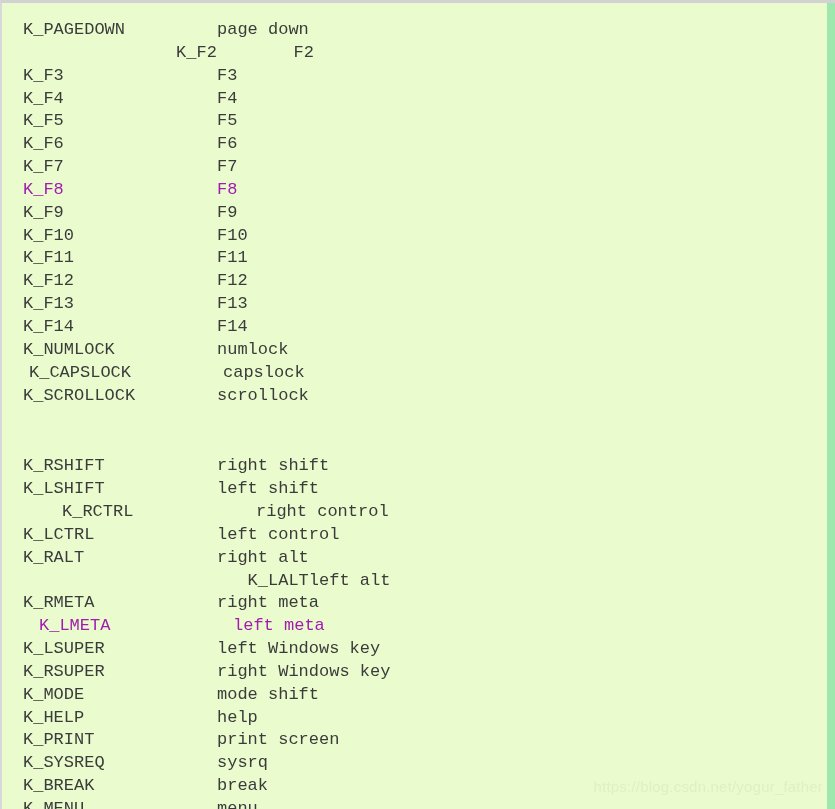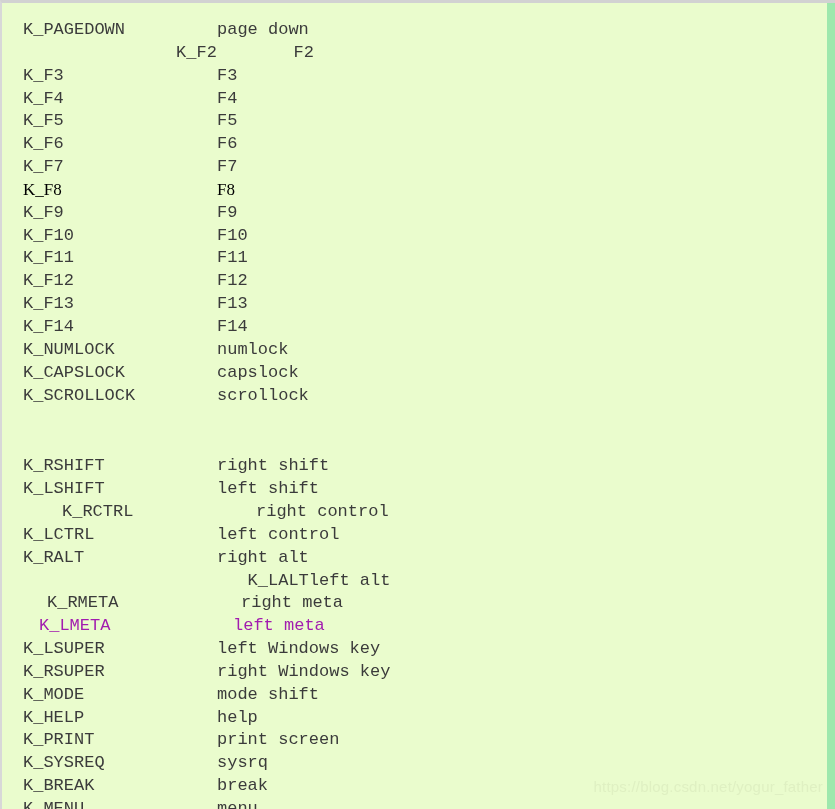--- a/index.html
+++ b/index.html
@@ -95,37 +95,37 @@
 <div id="code-block" style="background: rgb(234, 252, 205); border-top-color: rgb(210, 210, 210); border-left-color: rgb(216, 216, 216);">
 
   <div id="code-listing">
       <div class="code-row" style="color: rgb(59, 59, 59);"><span class="col-const">K_PAGEDOWN</span><span class="col-desc">page down</span></div>
       <div class="code-row" style="color: rgb(59, 59, 59); text-align: center;"><span class="col-const">K_F2</span><span class="col-desc">F2</span></div>
       <div class="code-row" style="color: rgb(59, 59, 59);"><span class="col-const">K_F3</span><span class="col-desc">F3</span></div>
       <div class="code-row" style="color: rgb(59, 59, 59);"><span class="col-const">K_F4</span><span class="col-desc">F4</span></div>
       <div class="code-row" style="color: rgb(59, 59, 59);"><span class="col-const">K_F5</span><span class="col-desc">F5</span></div>
       <div class="code-row" style="color: rgb(59, 59, 59);"><span class="col-const">K_F6</span><span class="col-desc">F6</span></div>
       <div class="code-row" style="color: rgb(59, 59, 59);"><span class="col-const">K_F7</span><span class="col-desc">F7</span></div>
-      <div class="code-row" style="color: #000000; font-family: Liberation Serif, serif;"><span class="col-const">K_F8</span><span class="col-desc">F8</span></div>
+      <div class="code-row" style="color: #a21caf;"><span class="col-const">K_F8</span><span class="col-desc">F8</span></div>
       <div class="code-row" style="color: rgb(59, 59, 59);"><span class="col-const">K_F9</span><span class="col-desc">F9</span></div>
       <div class="code-row" style="color: rgb(59, 59, 59);"><span class="col-const">K_F10</span><span class="col-desc">F10</span></div>
       <div class="code-row" style="color: rgb(59, 59, 59);"><span class="col-const">K_F11</span><span class="col-desc">F11</span></div>
       <div class="code-row" style="color: rgb(59, 59, 59);"><span class="col-const">K_F12</span><span class="col-desc">F12</span></div>
       <div class="code-row" style="color: rgb(59, 59, 59);"><span class="col-const">K_F13</span><span class="col-desc">F13</span></div>
       <div class="code-row" style="color: rgb(59, 59, 59);"><span class="col-const">K_F14</span><span class="col-desc">F14</span></div>
       <div class="code-row" style="color: rgb(59, 59, 59);"><span class="col-const">K_NUMLOCK</span><span class="col-desc">numlock</span></div>
-      <div class="code-row" style="color: rgb(59, 59, 59);"><span class="col-const">K_CAPSLOCK</span><span class="col-desc">capslock</span></div>
+      <div class="code-row" style="color: rgb(59, 59, 59); padding-left: 6px;"><span class="col-const">K_CAPSLOCK</span><span class="col-desc">capslock</span></div>
       <div class="code-row" style="color: rgb(59, 59, 59);"><span class="col-const">K_SCROLLOCK</span><span class="col-desc">scrollock</span></div>
       <div class="code-row" style="color: rgb(59, 59, 59); margin-top: 48px;"><span class="col-const">K_RSHIFT</span><span class="col-desc">right shift</span></div>
       <div class="code-row" style="color: rgb(59, 59, 59);"><span class="col-const">K_LSHIFT</span><span class="col-desc">left shift</span></div>
       <div class="code-row" style="color: rgb(59, 59, 59); margin-left: 39px;"><span class="col-const">K_RCTRL</span><span class="col-desc">right control</span></div>
       <div class="code-row" style="color: rgb(59, 59, 59);"><span class="col-const">K_LCTRL</span><span class="col-desc">left control</span></div>
       <div class="code-row" style="color: rgb(59, 59, 59);"><span class="col-const">K_RALT</span><span class="col-desc">right alt</span></div>
       <div class="code-row" style="color: rgb(59, 59, 59); text-align: right;"><span class="col-const">K_LALT</span><span class="col-desc">left alt</span></div>
-      <div class="code-row" style="color: rgb(59, 59, 59); margin-left: 24px;"><span class="col-const">K_RMETA</span><span class="col-desc">right meta</span></div>
+      <div class="code-row" style="color: rgb(59, 59, 59);"><span class="col-const">K_RMETA</span><span class="col-desc">right meta</span></div>
       <div class="code-row" style="color: #a21caf; margin-left: 16px;"><span class="col-const">K_LMETA</span><span class="col-desc">left meta</span></div>
       <div class="code-row" style="color: rgb(59, 59, 59);"><span class="col-const">K_LSUPER</span><span class="col-desc">left Windows key</span></div>
       <div class="code-row" style="color: rgb(59, 59, 59);"><span class="col-const">K_RSUPER</span><span class="col-desc">right Windows key</span></div>
       <div class="code-row" style="color: rgb(59, 59, 59);"><span class="col-const">K_MODE</span><span class="col-desc">mode shift</span></div>
       <div class="code-row" style="color: rgb(59, 59, 59);"><span class="col-const">K_HELP</span><span class="col-desc">help</span></div>
       <div class="code-row" style="color: rgb(59, 59, 59);"><span class="col-const">K_PRINT</span><span class="col-desc">print screen</span></div>
       <div class="code-row" style="color: rgb(59, 59, 59);"><span class="col-const">K_SYSREQ</span><span class="col-desc">sysrq</span></div>
       <div class="code-row" style="color: rgb(59, 59, 59);"><span class="col-const">K_BREAK</span><span class="col-desc">break</span></div>
       <div class="code-row" style="color: rgb(59, 59, 59);"><span class="col-const">K_MENU</span><span class="col-desc">menu</span></div>
     </div>

